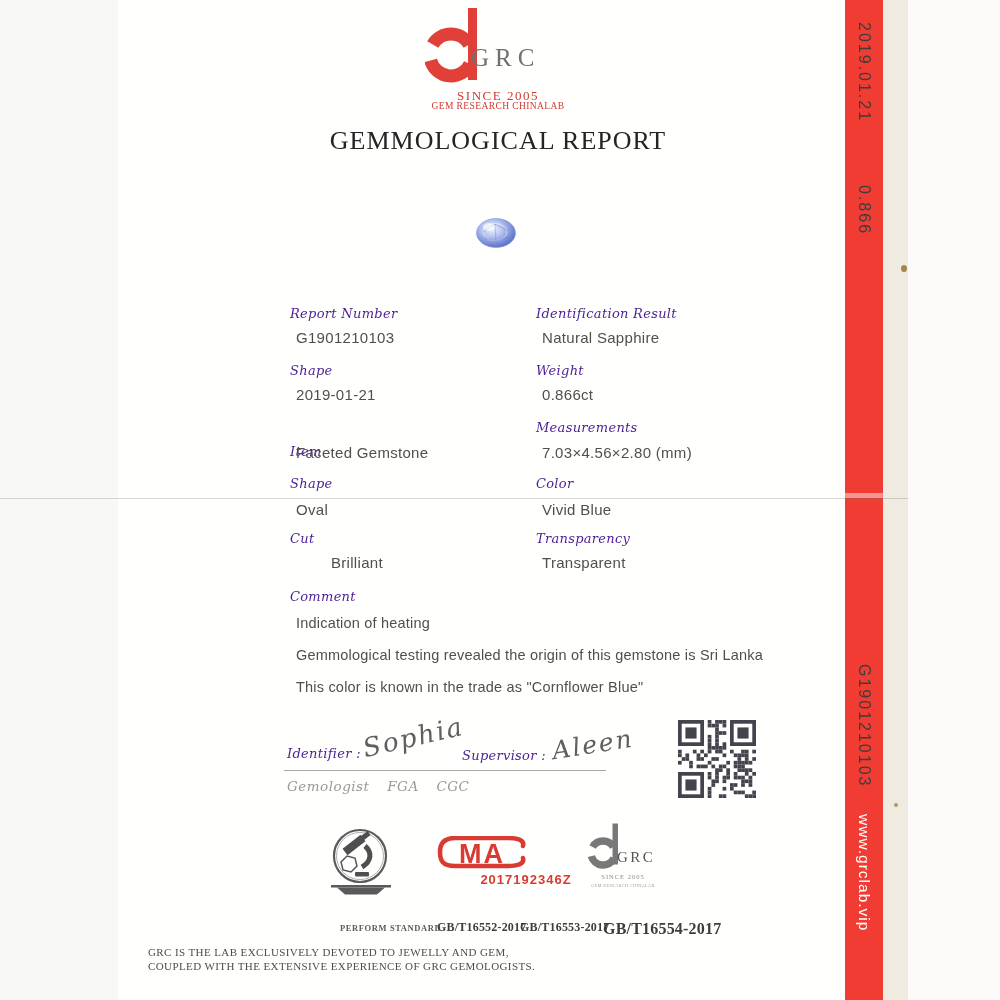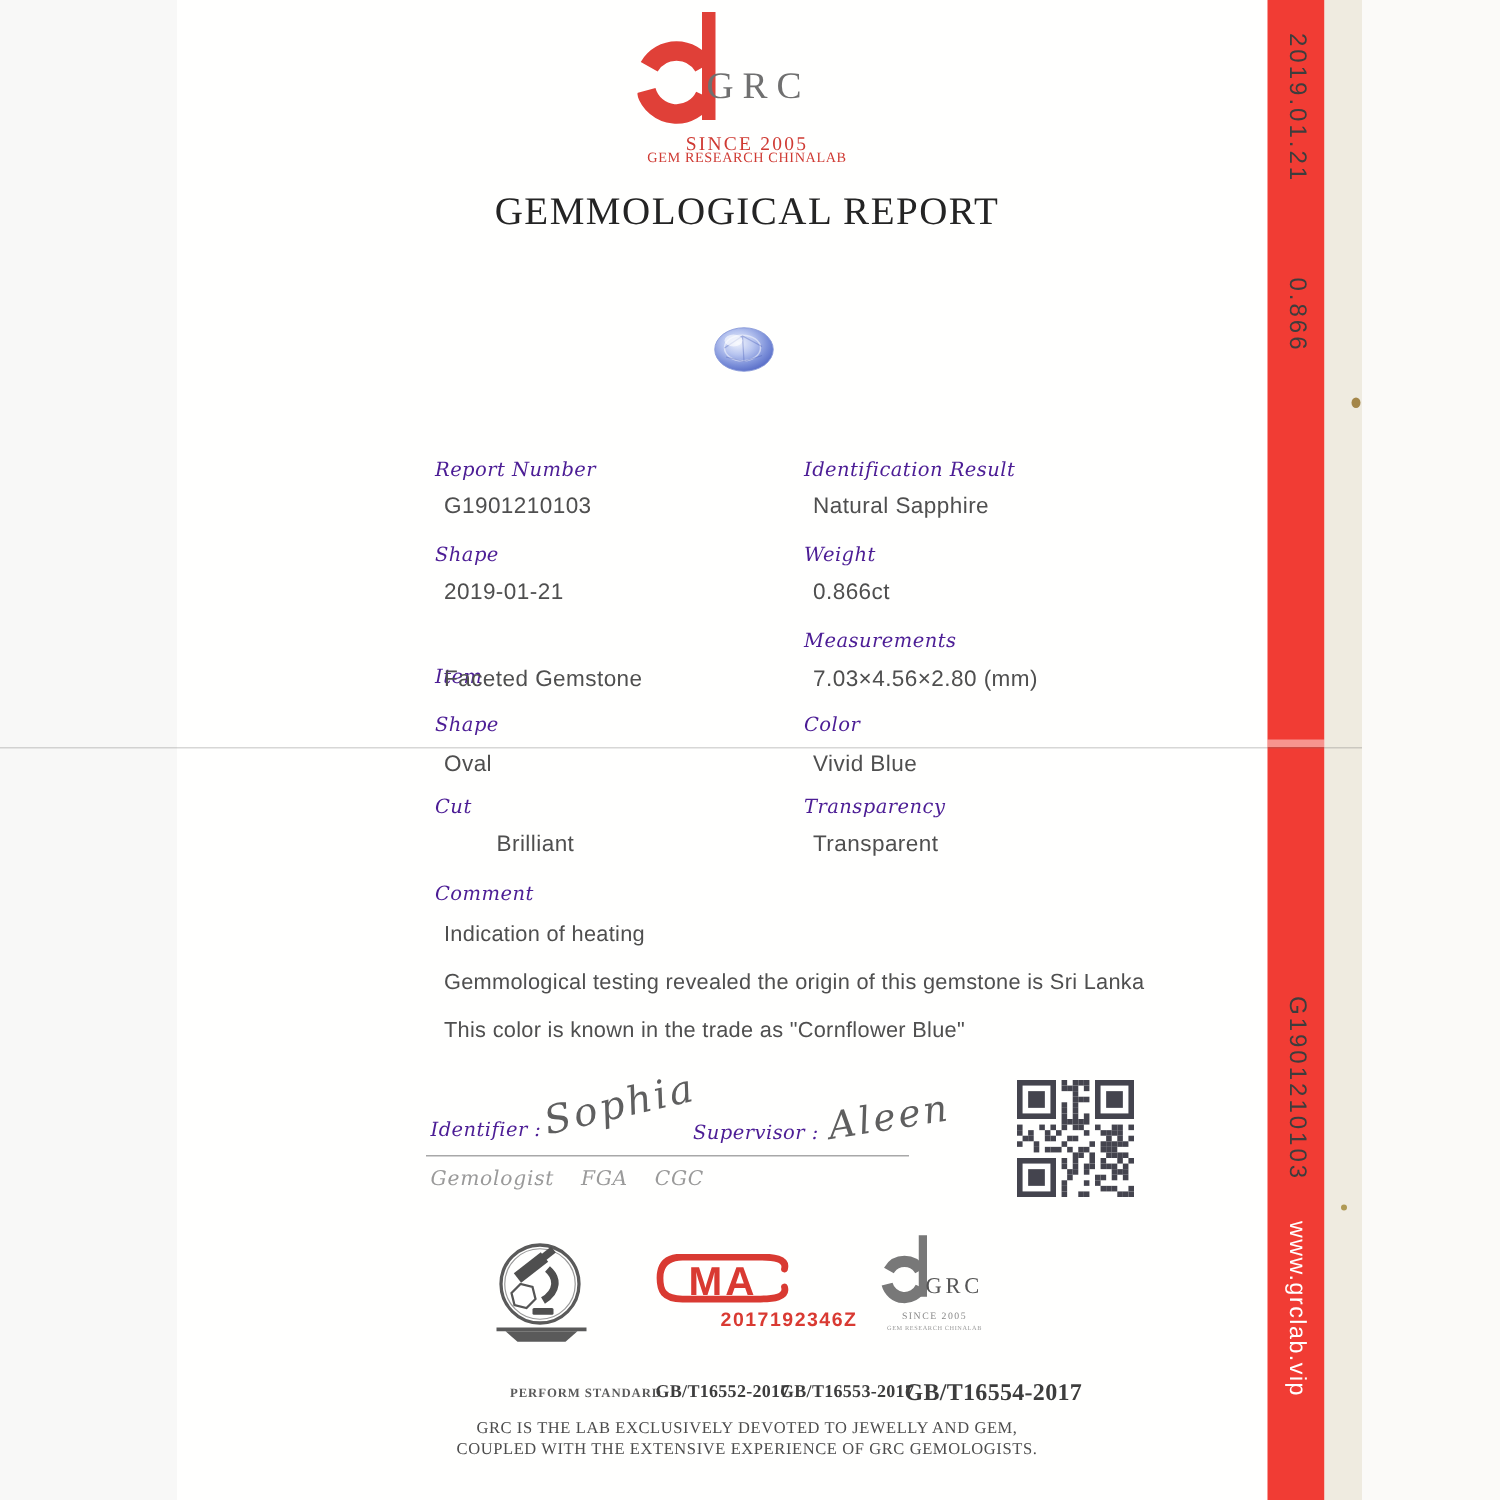--- a/index.html
+++ b/index.html
@@ -248,21 +248,21 @@
     <text x="31" y="40" font-family="Liberation Serif, serif" font-size="15" fill="#555555" letter-spacing="2.5">GRC</text>
     <text x="37" y="57" text-anchor="middle" font-family="Liberation Serif, serif" font-size="6.5" fill="#8a8a8a" letter-spacing="1">SINCE 2005</text>
     <text x="37" y="64.5" text-anchor="middle" font-family="Liberation Serif, serif" font-size="4.2" fill="#9a9a9a" letter-spacing=".4">GEM RESEARCH CHINALAB</text>
   </svg>
 
   <div class="abs serifsm" style="left:340px;top:923px;font-size:8.5px;font-weight:bold;color:#5a5a5a;letter-spacing:.6px;">PERFORM STANDARD</div>
   <div class="abs serifsm" style="left:437px;top:920px;font-size:12px;font-weight:bold;color:#3d3d3d;letter-spacing:.2px;">GB/T16552-2017</div>
   <div class="abs serifsm" style="left:520px;top:920px;font-size:12px;font-weight:bold;color:#3d3d3d;letter-spacing:.2px;">GB/T16553-2017</div>
   <div class="abs serifsm" style="left:603px;top:920px;font-size:16px;font-weight:bold;color:#3d3d3d;letter-spacing:.2px;">GB/T16554-2017</div>
 
-  <div class="abs" style="left:148px;top:946px;width:700px;text-align:center;font-family:'Liberation Serif',serif;font-size:11px;color:#4c4c4c;letter-spacing:.4px;line-height:13.5px;">
+  <div class="abs" style="left:148px;top:946px;width:700px;font-family:'Liberation Serif',serif;font-size:11px;color:#4c4c4c;letter-spacing:.4px;line-height:13.5px;">
     <div>GRC IS THE LAB EXCLUSIVELY DEVOTED TO JEWELLY AND GEM,</div>
     <div>COUPLED WITH THE EXTENSIVE EXPERIENCE OF GRC GEMOLOGISTS.</div>
   </div>
 
   <div class="vtext" style="top:22px;">2019.01.21</div>
   <div class="vtext" style="top:185px;">0.866</div>
   <div class="vtext" style="top:664px;">G1901210103</div>
   <div class="vtext" style="top:814px;color:#ffffff;font-size:15.5px;letter-spacing:1px;">www.grclab.vip</div>
 
 </div>

